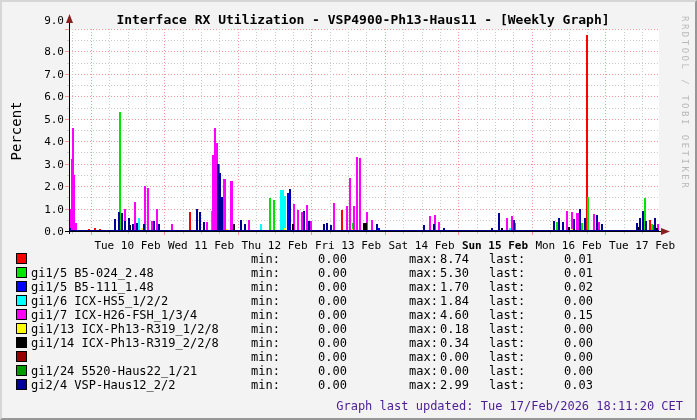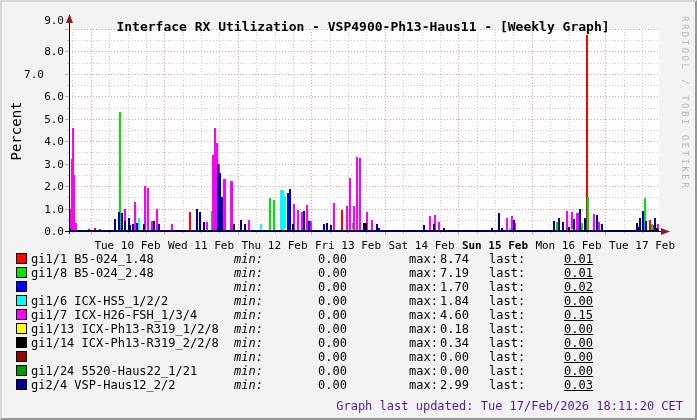--- a/index.html
+++ b/index.html
@@ -5,21 +5,21 @@
   html,body{margin:0;padding:0;background:#fff;}
   #window{
     position:relative;width:697px;height:420px;box-sizing:border-box;
     background:#f3f3f3;overflow:hidden;
     border-top:2px solid #d6d6d6;border-left:2px solid #d6d6d6;
     border-bottom:2px solid #979797;border-right:2px solid #979797;
     font-family:"DejaVu Sans Mono","Liberation Mono",monospace;
   }
   #graph-title{
     position:absolute;top:10px;left:65px;width:592px;text-align:center;
-    font-size:13px;font-weight:bold;color:#000;white-space:pre;margin-top:7px;
+    font-size:13px;font-weight:bold;color:#000;white-space:pre;
   }
   #y-axis-title{
     position:absolute;left:-26px;top:121px;width:80px;height:16px;
     transform:rotate(-90deg);transform-origin:center;
     font-size:14px;color:#000;text-align:center;
   }
   #watermark{
     position:absolute;right:5px;top:14px;
     writing-mode:vertical-rl;font-size:9px;letter-spacing:2.5px;
     color:#b9b9b9;white-space:pre;
@@ -31,26 +31,26 @@
   }
   .xlab{
     position:absolute;width:90px;text-align:center;font-size:11px;color:#000;
     top:237px;white-space:pre;
   }
   .legend-row{position:absolute;left:0;width:697px;height:14px;font-size:12px;color:#000;}
   .swatch{
     position:absolute;left:14px;top:1px;width:9px;height:9px;border:1px solid #000;
   }
   .lg-name{position:absolute;left:29px;top:0;white-space:pre;}
-  .lg-min{position:absolute;left:232px;top:0;font-style:italic;}
+  .lg-min{position:absolute;left:249px;top:0;}
   .lg-minv{position:absolute;left:285px;width:60px;text-align:right;top:0;}
   .lg-max{position:absolute;left:367px;top:0;margin-left:40px;}
   .lg-maxv{position:absolute;left:407px;width:60px;text-align:right;top:0;}
   .lg-last{position:absolute;left:487px;top:0;}
-  .lg-lastv{position:absolute;left:531px;width:60px;text-align:right;top:0;text-decoration:underline;}
+  .lg-lastv{position:absolute;left:531px;width:60px;text-align:right;top:0;}
   #footer{
     position:absolute;top:397px;left:0;width:681px;text-align:right;
     font-size:12px;color:#4c1d95;white-space:pre;
   }
 </style>
 </head>
 <body>
 
 <div id="window">
   <svg id="plot" width="697" height="420">
@@ -318,60 +318,60 @@
       <line x1="63" y1="229.5" x2="662" y2="229.5" stroke="#000000" stroke-width="1" shape-rendering="crispEdges"></line>
       <polygon points="67.5,12 64,21 71,21" fill="#8b1f1f"></polygon>
       <polygon points="668,229.5 659,226 659,233" fill="#8b1f1f"></polygon>
     </svg>
   <div id="graph-title">Interface RX Utilization - VSP4900-Ph13-Haus11 - [Weekly Graph]</div>
   <div id="y-axis-title">Percent</div>
   <div id="watermark">RRDTOOL / TOBI OETIKER</div>
   <div id="labels">
       <div class="ylab" style="top: 4px; left: 2px; margin-top: 8px;">9.0</div>
       <div class="ylab" style="top: 43.4444px; left: 2px;">8.0</div>
-      <div class="ylab" style="top: 65.8889px; left: 2px; text-align: center;">7.0</div>
+      <div class="ylab" style="top: 65.8889px; left: 2px;">7.0</div>
       <div class="ylab" style="top: 88.3333px; left: 2px;">6.0</div>
       <div class="ylab" style="top: 110.778px; left: 2px;">5.0</div>
       <div class="ylab" style="top: 133.222px; left: 2px;">4.0</div>
       <div class="ylab" style="top: 155.667px; left: 2px;">3.0</div>
       <div class="ylab" style="top: 178.111px; left: 2px;">2.0</div>
       <div class="ylab" style="top: 200.556px; left: 2px;">1.0</div>
       <div class="ylab" style="top: 223px; left: 2px;">0.0</div>
       <div class="xlab" style="left: 80.5px;">Tue 10 Feb</div>
       <div class="xlab" style="left: 154px;">Wed 11 Feb</div>
       <div class="xlab" style="left: 227.5px;">Thu 12 Feb</div>
       <div class="xlab" style="left: 301px;">Fri 13 Feb</div>
       <div class="xlab" style="left: 374.5px;">Sat 14 Feb</div>
       <div class="xlab" style="left: 448px; font-weight: bold;">Sun 15 Feb</div>
       <div class="xlab" style="left: 521.5px;">Mon 16 Feb</div>
       <div class="xlab" style="left: 595px;">Tue 17 Feb</div>
     </div>
   <div id="legend">
       <div class="legend-row" style="top: 250px;">
         <span class="swatch" style="background: rgb(255, 0, 0);"></span>
-        <span class="lg-name">gi1/1 B5-024_1.48</span>
         <span class="lg-min">min:</span>
         <span class="lg-minv">0.00</span>
         <span class="lg-max">max:</span>
         <span class="lg-maxv">8.74</span>
         <span class="lg-last">last:</span>
         <span class="lg-lastv">0.01</span>
       </div>
       <div class="legend-row" style="top: 264px;">
         <span class="swatch" style="background: rgb(0, 229, 0);"></span>
-        <span class="lg-name">gi1/8 B5-024_2.48</span>
-        <span class="lg-min">min:</span>
-        <span class="lg-minv">0.00</span>
-        <span class="lg-max">max:</span>
-        <span class="lg-maxv">7.19</span>
+        <span class="lg-name">gi1/5 B5-024_2.48</span>
+        <span class="lg-min">min:</span>
+        <span class="lg-minv">0.00</span>
+        <span class="lg-max">max:</span>
+        <span class="lg-maxv">5.30</span>
         <span class="lg-last">last:</span>
         <span class="lg-lastv">0.01</span>
       </div>
       <div class="legend-row" style="top: 278px;">
         <span class="swatch" style="background: rgb(0, 0, 255);"></span>
+        <span class="lg-name">gi1/5 B5-111_1.48</span>
         <span class="lg-min">min:</span>
         <span class="lg-minv">0.00</span>
         <span class="lg-max">max:</span>
         <span class="lg-maxv">1.70</span>
         <span class="lg-last">last:</span>
         <span class="lg-lastv">0.02</span>
       </div>
       <div class="legend-row" style="top: 292px;">
         <span class="swatch" style="background: rgb(0, 255, 255);"></span>
         <span class="lg-name">gi1/6 ICX-HS5_1/2/2</span>

